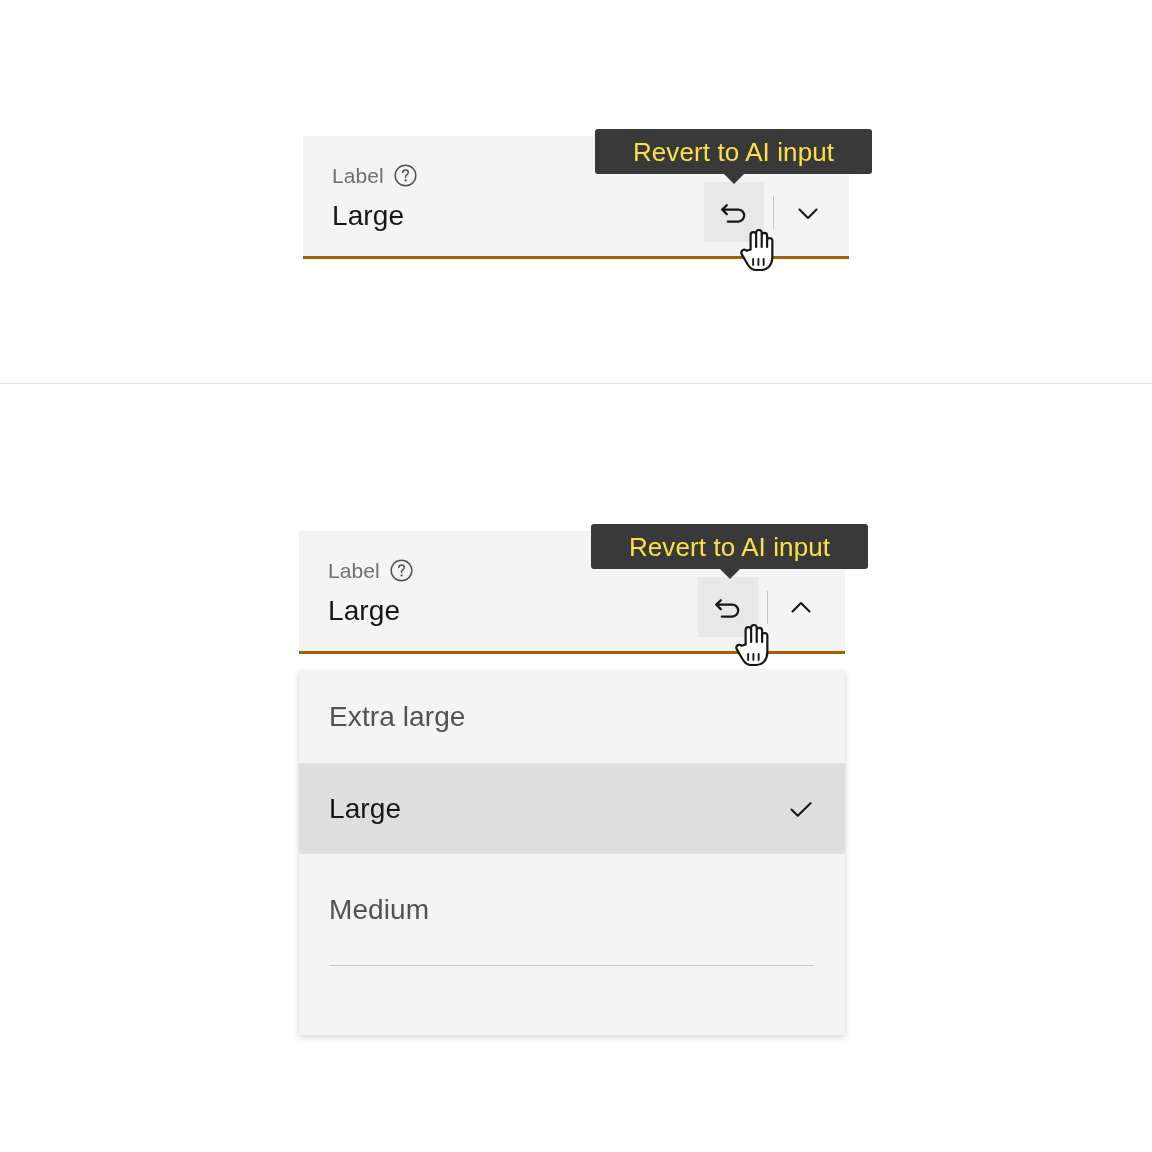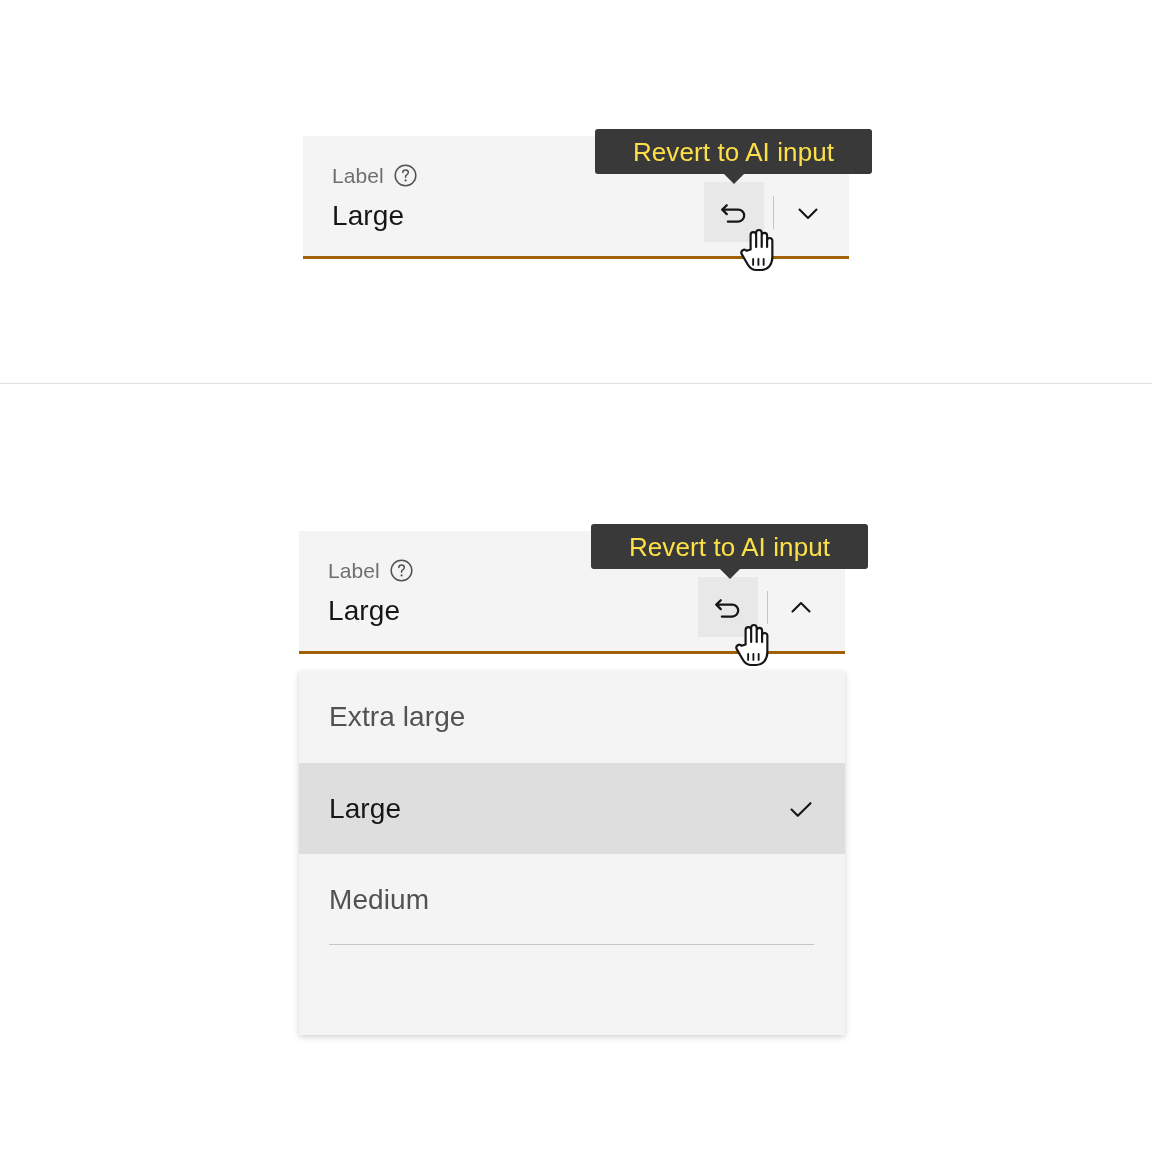--- a/index.html
+++ b/index.html
@@ -292,19 +292,19 @@
 
     <div class="option-item selected" style="height:91px;">
       <span class="option-label">Large</span>
       <span class="option-check">
         <svg width="32" height="32" viewBox="0 0 32 32" fill="none">
           <path d="M6.5 16.6 L12.8 22.8 L25.5 10.2" stroke="#161616" stroke-width="2.1" stroke-linecap="round" stroke-linejoin="round" fill="none"></path>
         </svg>
       </span>
     </div>
 
-    <div class="option-item" style="height:91px;">
+    <div class="option-item" style="height:112px;">
       <span class="option-label">Medium</span>
       <span class="option-rule" style="left:30px; right:31px; bottom:0px;"></span>
     </div>
 
   </div>
 </div>
 
 </body></html>

